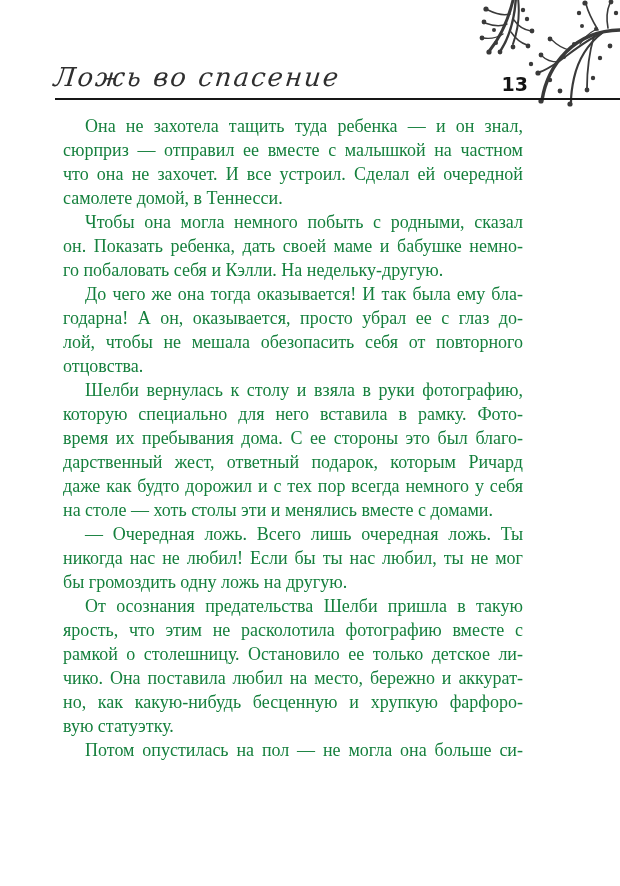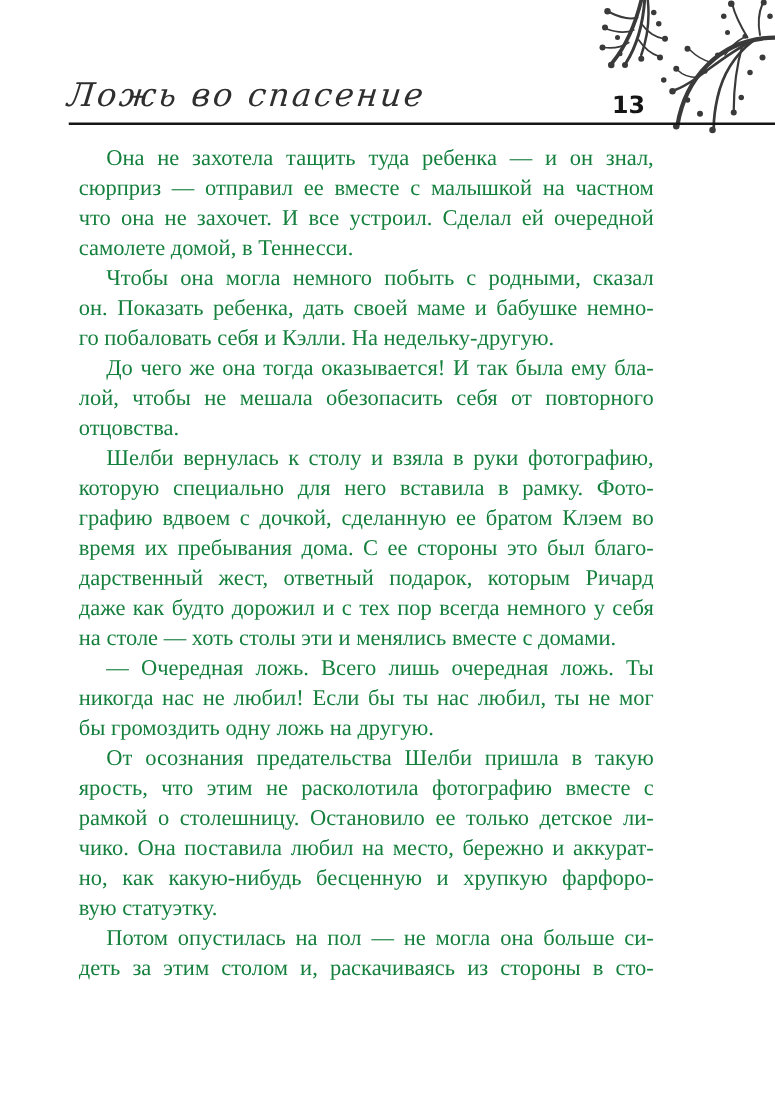--- a/index.html
+++ b/index.html
@@ -18,21 +18,21 @@
     position:absolute;left:54px;top:62px;
     font-family:"DejaVu Serif", serif;
     font-style:italic;
     font-size:26px;
     letter-spacing:2px;
     color:#2f2f2f;
     transform:skewX(-6deg);
     white-space:nowrap;
   }
   .page-number{
-    position:absolute;top:73px;right:104px;
+    position:absolute;top:73px;right:92px;
     font-family:"DejaVu Sans", sans-serif;
     font-weight:bold;
     font-size:19px;
     color:#151515;
   }
   .header-rule{
     position:absolute;left:55px;right:0;top:98px;
     height:2px;background:#161616;
   }
   .content{
@@ -125,42 +125,41 @@
       <div class="line">что она не захочет. И все устроил. Сделал ей очередной</div>
       <div class="line no-just">самолете домой, в Теннесси.</div>
     </div>
     <div>
       <div class="line first">Чтобы она могла немного побыть с родными, сказал</div>
       <div class="line">он. Показать ребенка, дать своей маме и бабушке немно-</div>
       <div class="line no-just">го побаловать себя и Кэлли. На недельку-другую.</div>
     </div>
     <div>
       <div class="line first">До чего же она тогда оказывается! И так была ему бла-</div>
+      <div class="line">годарна! А он, оказывается, просто убрал ее с глаз до-</div>
       <div class="line">лой, чтобы не мешала обезопасить себя от повторного</div>
       <div class="line no-just">отцовства.</div>
     </div>
     <div>
       <div class="line first">Шелби вернулась к столу и взяла в руки фотографию,</div>
       <div class="line">которую специально для него вставила в рамку. Фото-</div>
-      <div class="line">графию вдвоем с дочкой, сделанную ее братом Клэем во</div>
       <div class="line">время их пребывания дома. С ее стороны это был благо-</div>
       <div class="line">дарственный жест, ответный подарок, которым Ричард</div>
       <div class="line">даже как будто дорожил и с тех пор всегда немного у себя</div>
       <div class="line no-just">на столе — хоть столы эти и менялись вместе с домами.</div>
     </div>
     <div>
       <div class="line first">— Очередная ложь. Всего лишь очередная ложь. Ты</div>
       <div class="line">никогда нас не любил! Если бы ты нас любил, ты не мог</div>
       <div class="line no-just">бы громоздить одну ложь на другую.</div>
     </div>
     <div>
       <div class="line first">От осознания предательства Шелби пришла в такую</div>
       <div class="line">ярость, что этим не расколотила фотографию вместе с</div>
       <div class="line">рамкой о столешницу. Остановило ее только детское ли-</div>
       <div class="line">чико. Она поставила любил на место, бережно и аккурат-</div>
       <div class="line">но, как какую-нибудь бесценную и хрупкую фарфоро-</div>
       <div class="line no-just">вую статуэтку.</div>
     </div>
     <div>
       <div class="line first">Потом опустилась на пол — не могла она больше си-</div>
-      <div class="line">деть за этим столом и, раскачиваясь из стороны в сто-</div>
     </div>
   </div>
 
 </body></html>

